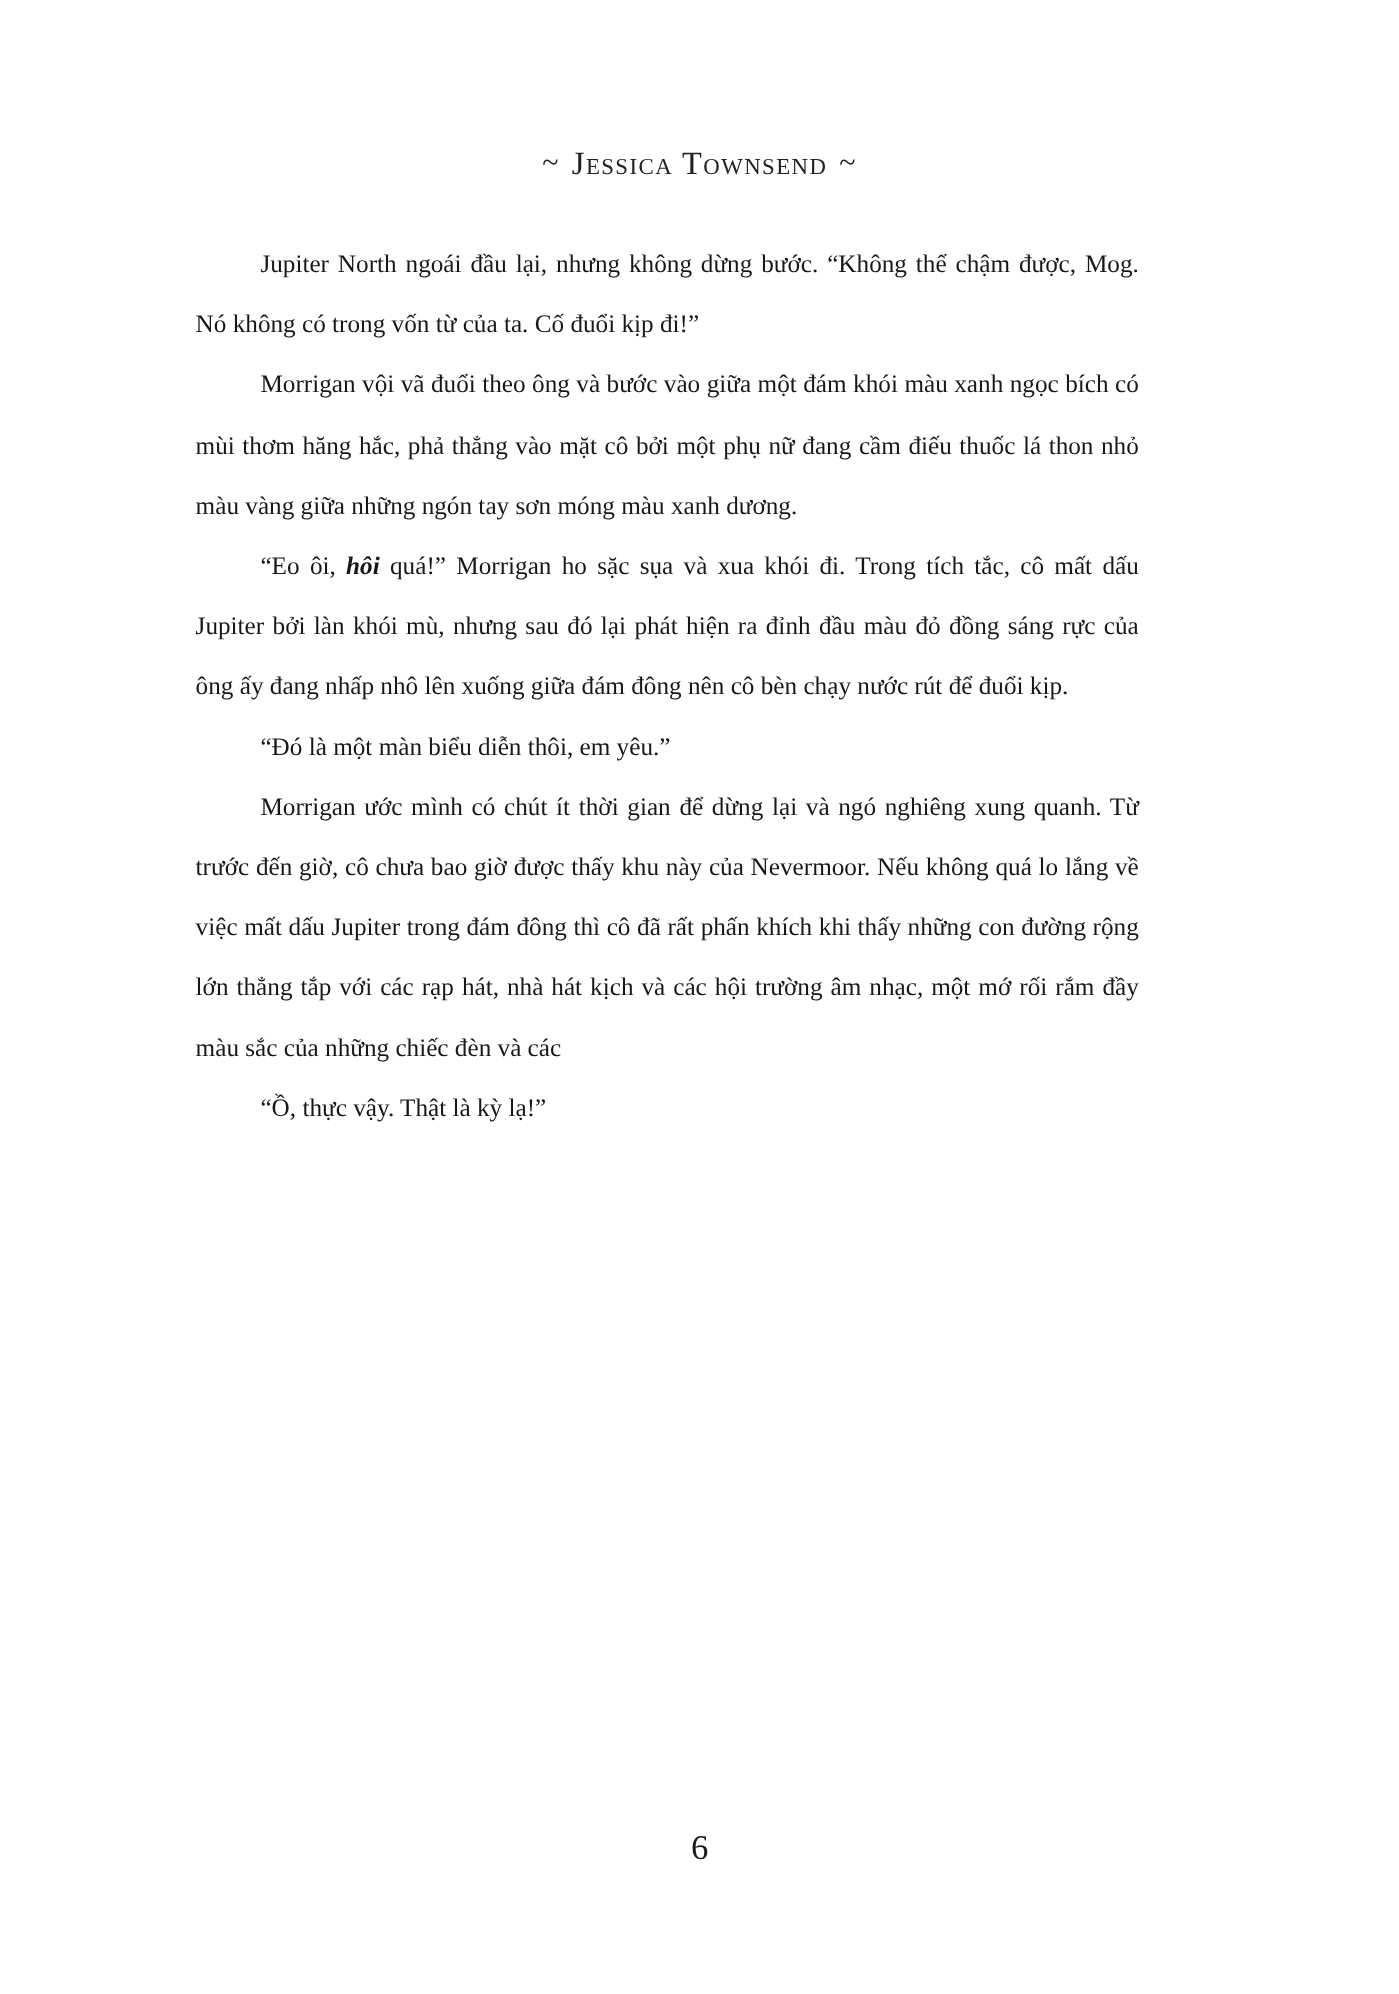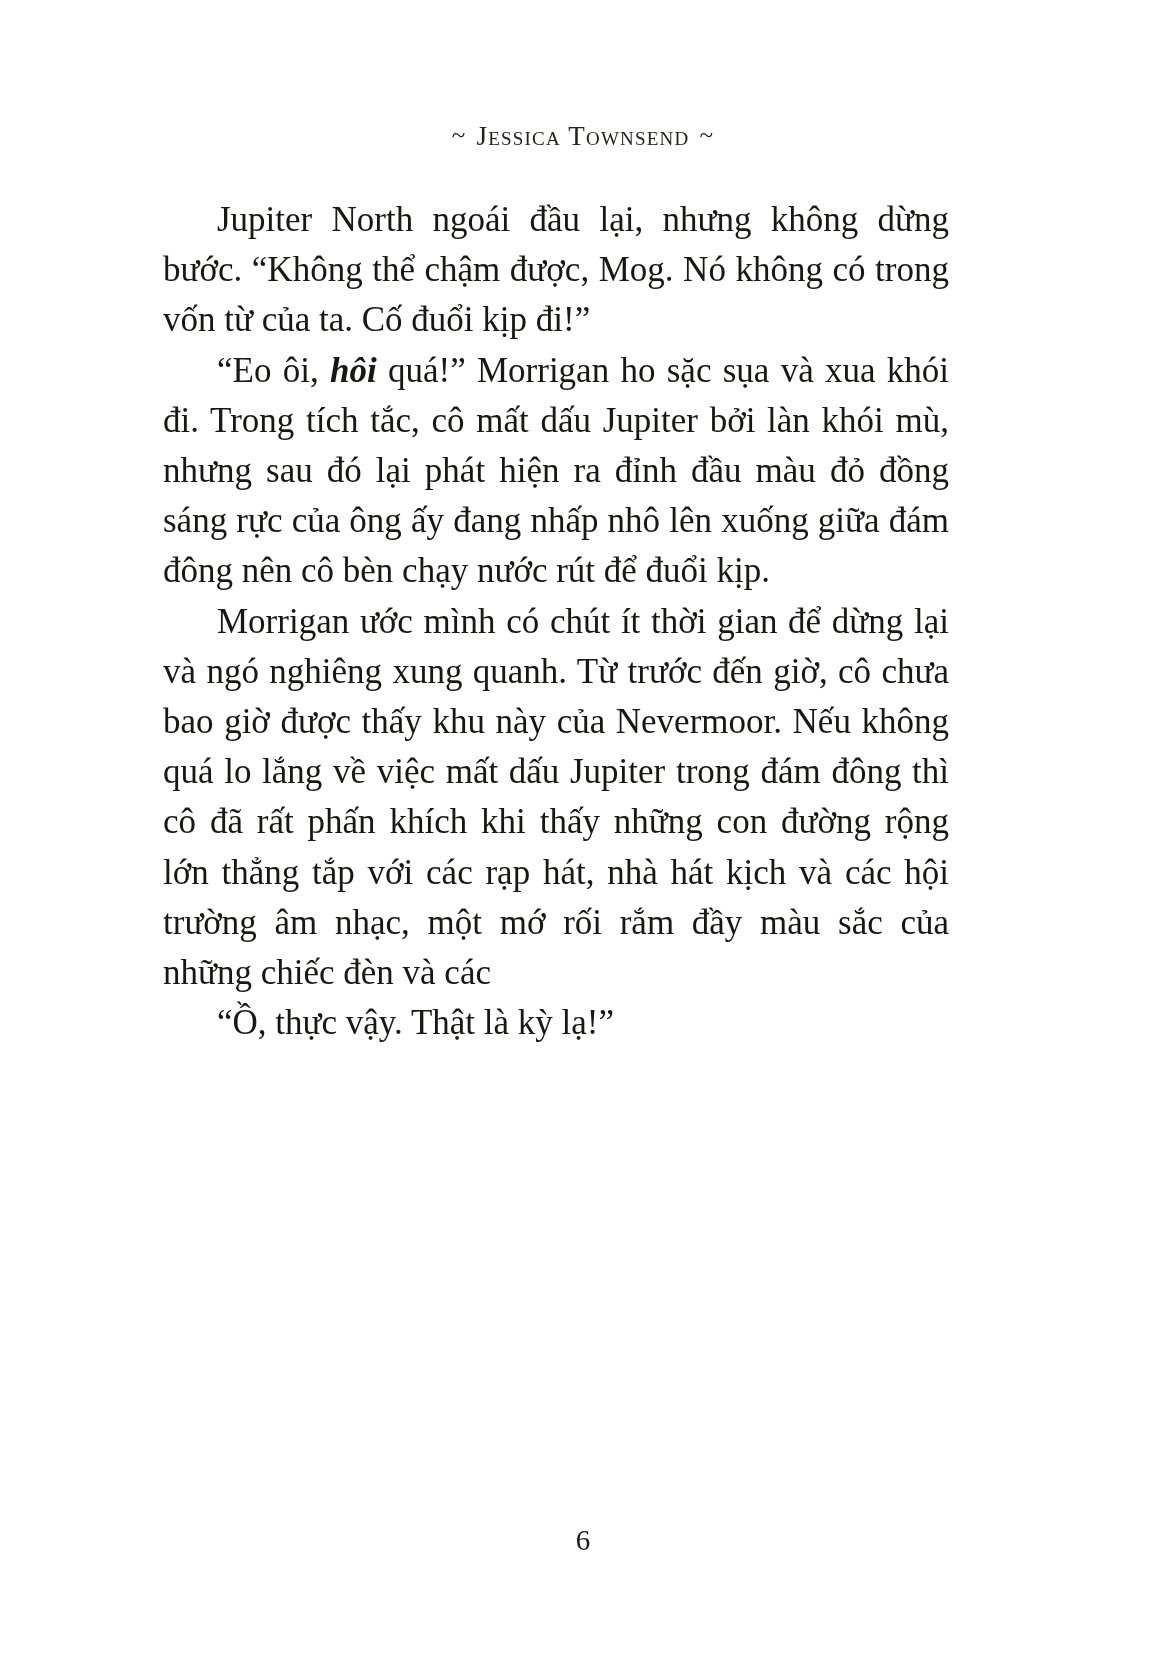--- a/index.html
+++ b/index.html
@@ -43,21 +43,21 @@
   }
   .running-head .author-name {
     display: inline-block;
     font-variant: small-caps;
   }
   .body-text {
     position: absolute;
     top: 182px;
     left: 163px;
     width: 786px;
-    font-size: 35px;
+    font-size: 21px;
     line-height: 50.2px;
     text-align: justify;
     text-justify: inter-word;
     color: #191715;
   }
   .body-text p {
     margin: 0;
     text-indent: 54px;
   }
   .body-text em {
@@ -78,20 +78,22 @@
 <body>
 
 <div class="page">
 
   <div class="running-head">
     <span class="tilde">~</span><span class="author-name">Jessica Townsend</span><span class="tilde">~</span>
   </div>
 
   <div class="body-text">
     <p>Jupiter North ngoái đầu lại, nhưng không dừng bước. “Không thể chậm được, Mog. Nó không có trong vốn từ của ta. Cố đuổi kịp đi!”</p>
+    <p>Morrigan vội vã đuổi theo ông và bước vào giữa một đám khói màu xanh ngọc bích có mùi thơm hăng hắc, phả thẳng vào mặt cô bởi một phụ nữ đang cầm điếu thuốc lá thon nhỏ màu vàng giữa những ngón tay sơn móng màu xanh dương.</p>
     <p><span>“Eo ôi, </span><em>hôi</em><span> quá!” Morrigan ho sặc sụa và xua khói đi. Trong tích tắc, cô mất dấu Jupiter bởi làn khói mù, nhưng sau đó lại phát hiện ra đỉnh đầu màu đỏ đồng sáng rực của ông ấy đang nhấp nhô lên xuống giữa đám đông nên cô bèn chạy nước rút để đuổi kịp.</span></p>
+    <p>“Đó là một màn biểu diễn thôi, em yêu.”</p>
     <p>Morrigan ước mình có chút ít thời gian để dừng lại và ngó nghiêng xung quanh. Từ trước đến giờ, cô chưa bao giờ được thấy khu này của Nevermoor. Nếu không quá lo lắng về việc mất dấu Jupiter trong đám đông thì cô đã rất phấn khích khi thấy những con đường rộng lớn thẳng tắp với các rạp hát, nhà hát kịch và các hội trường âm nhạc, một mớ rối rắm đầy màu sắc của những chiếc đèn và các</p>
     <p>“Ồ, thực vậy. Thật là kỳ lạ!”</p>
   </div>
 
   <div class="folio">6</div>
 
 </div>
 
 </body></html>

